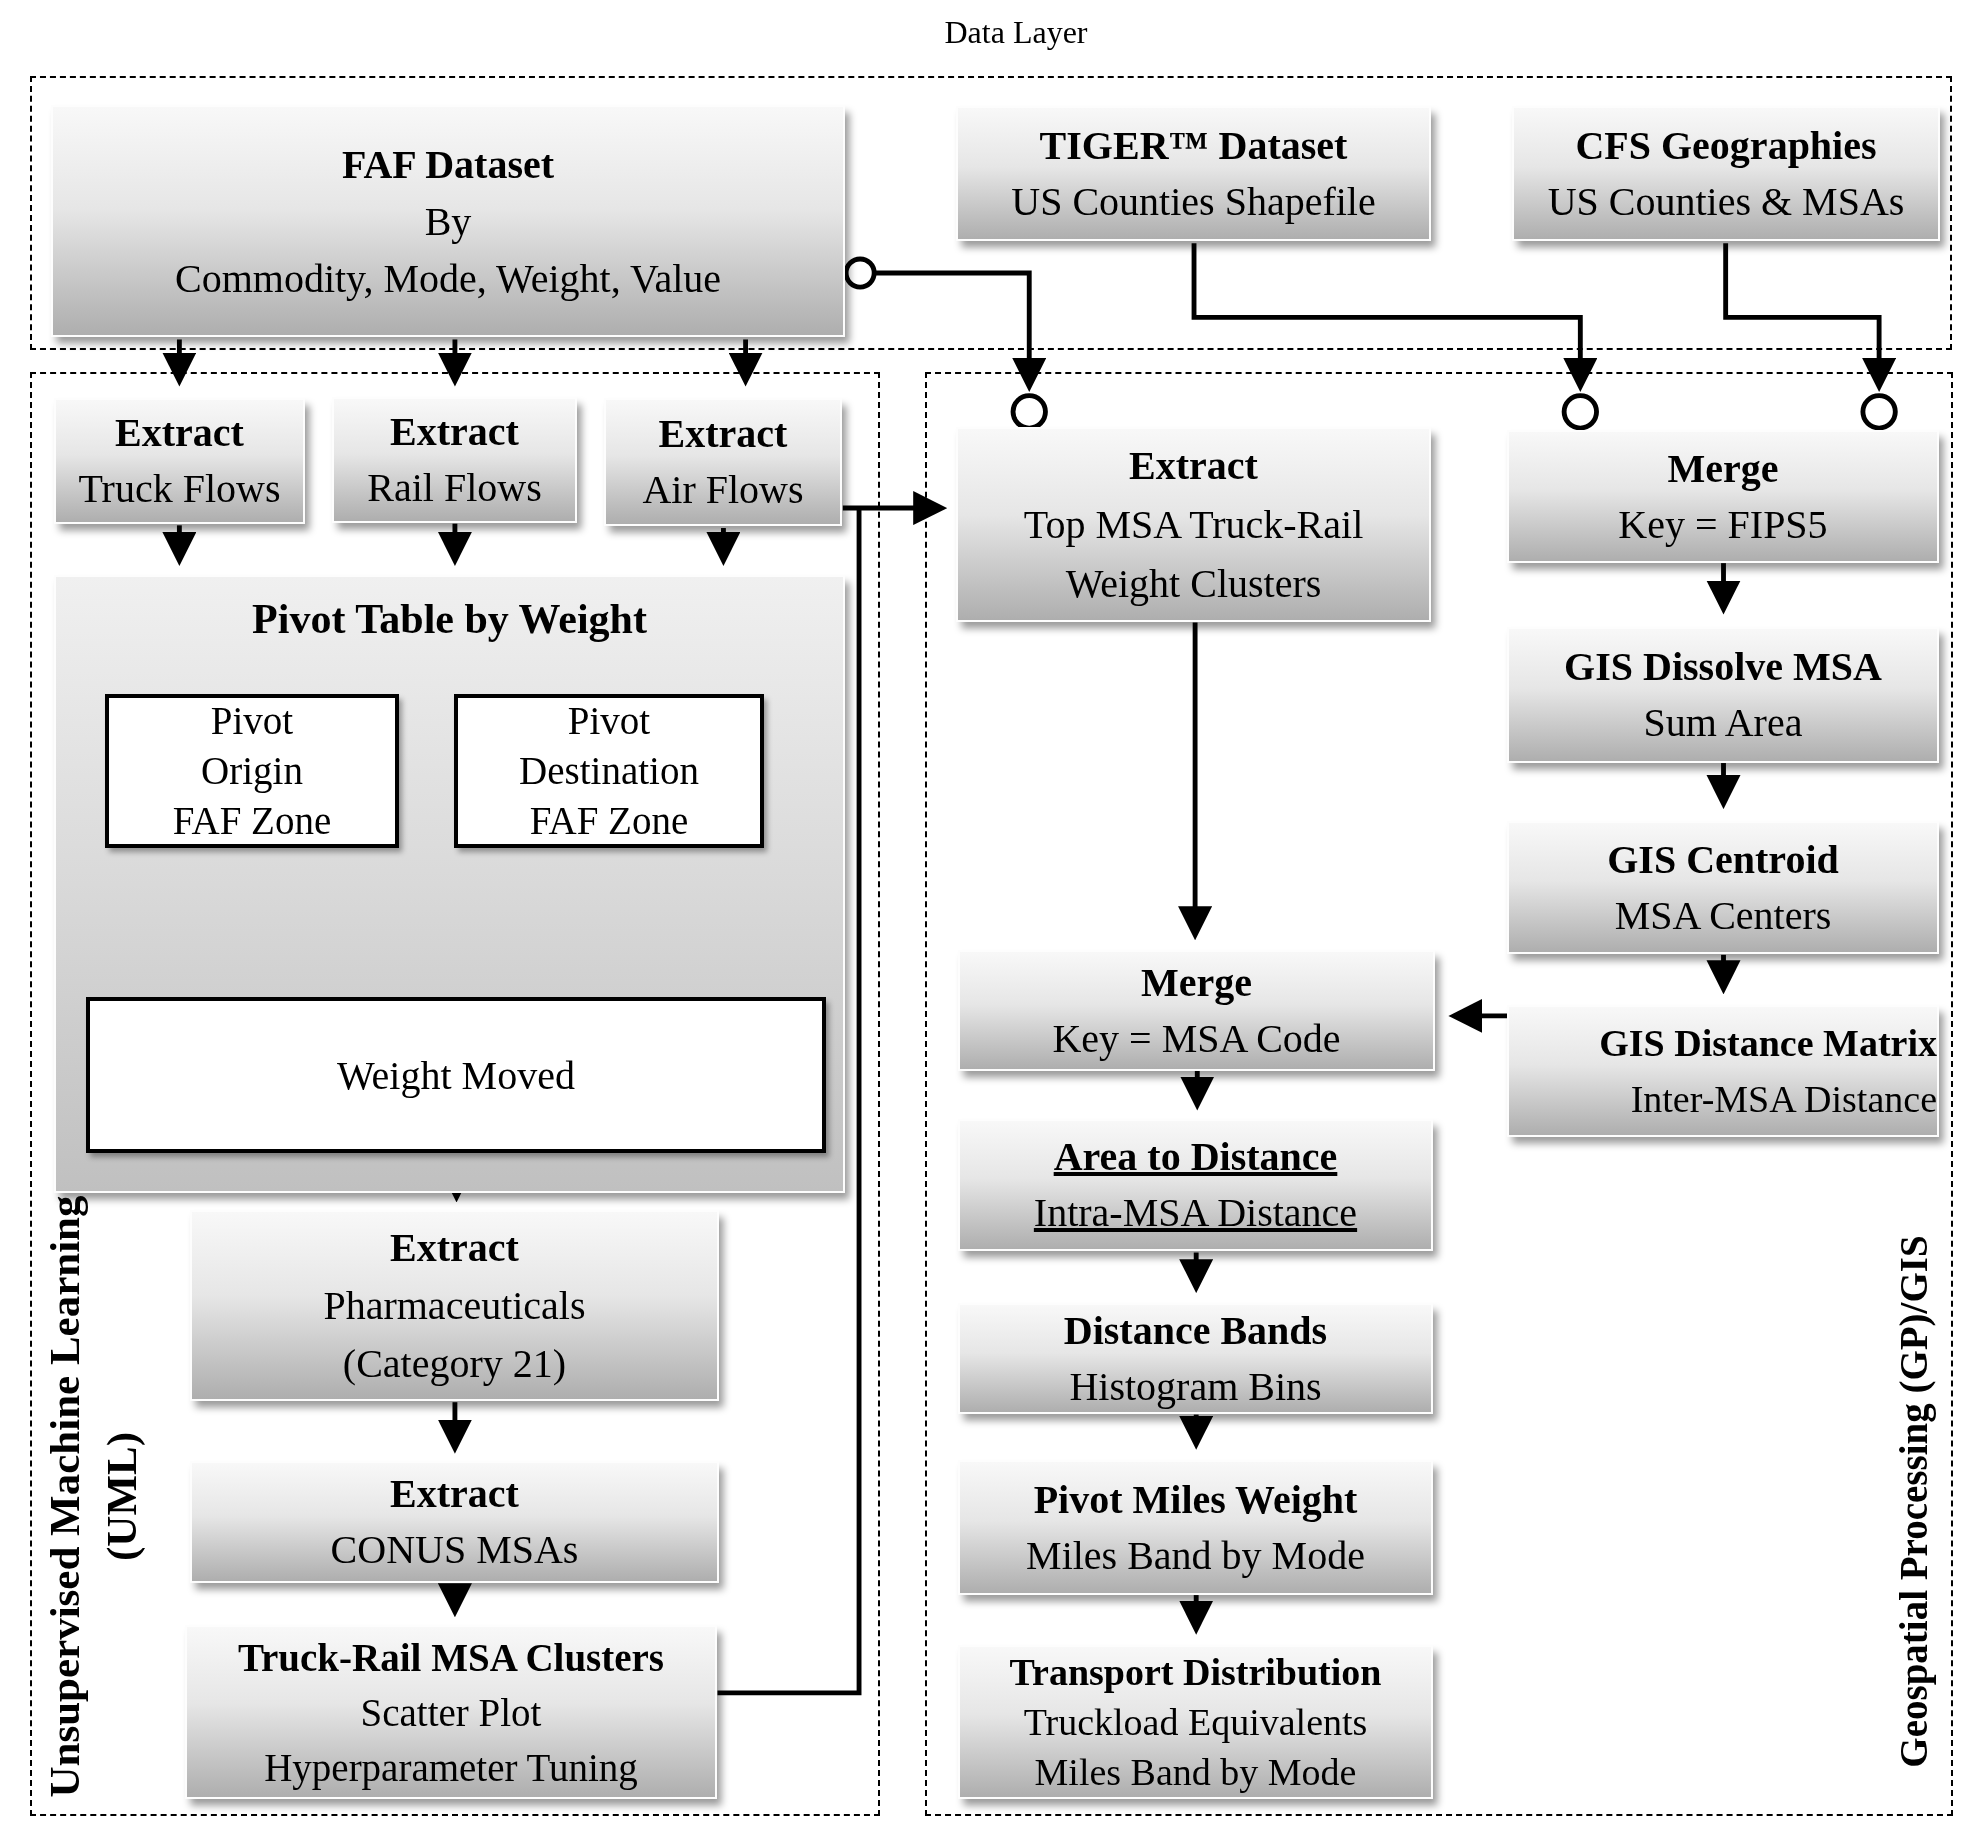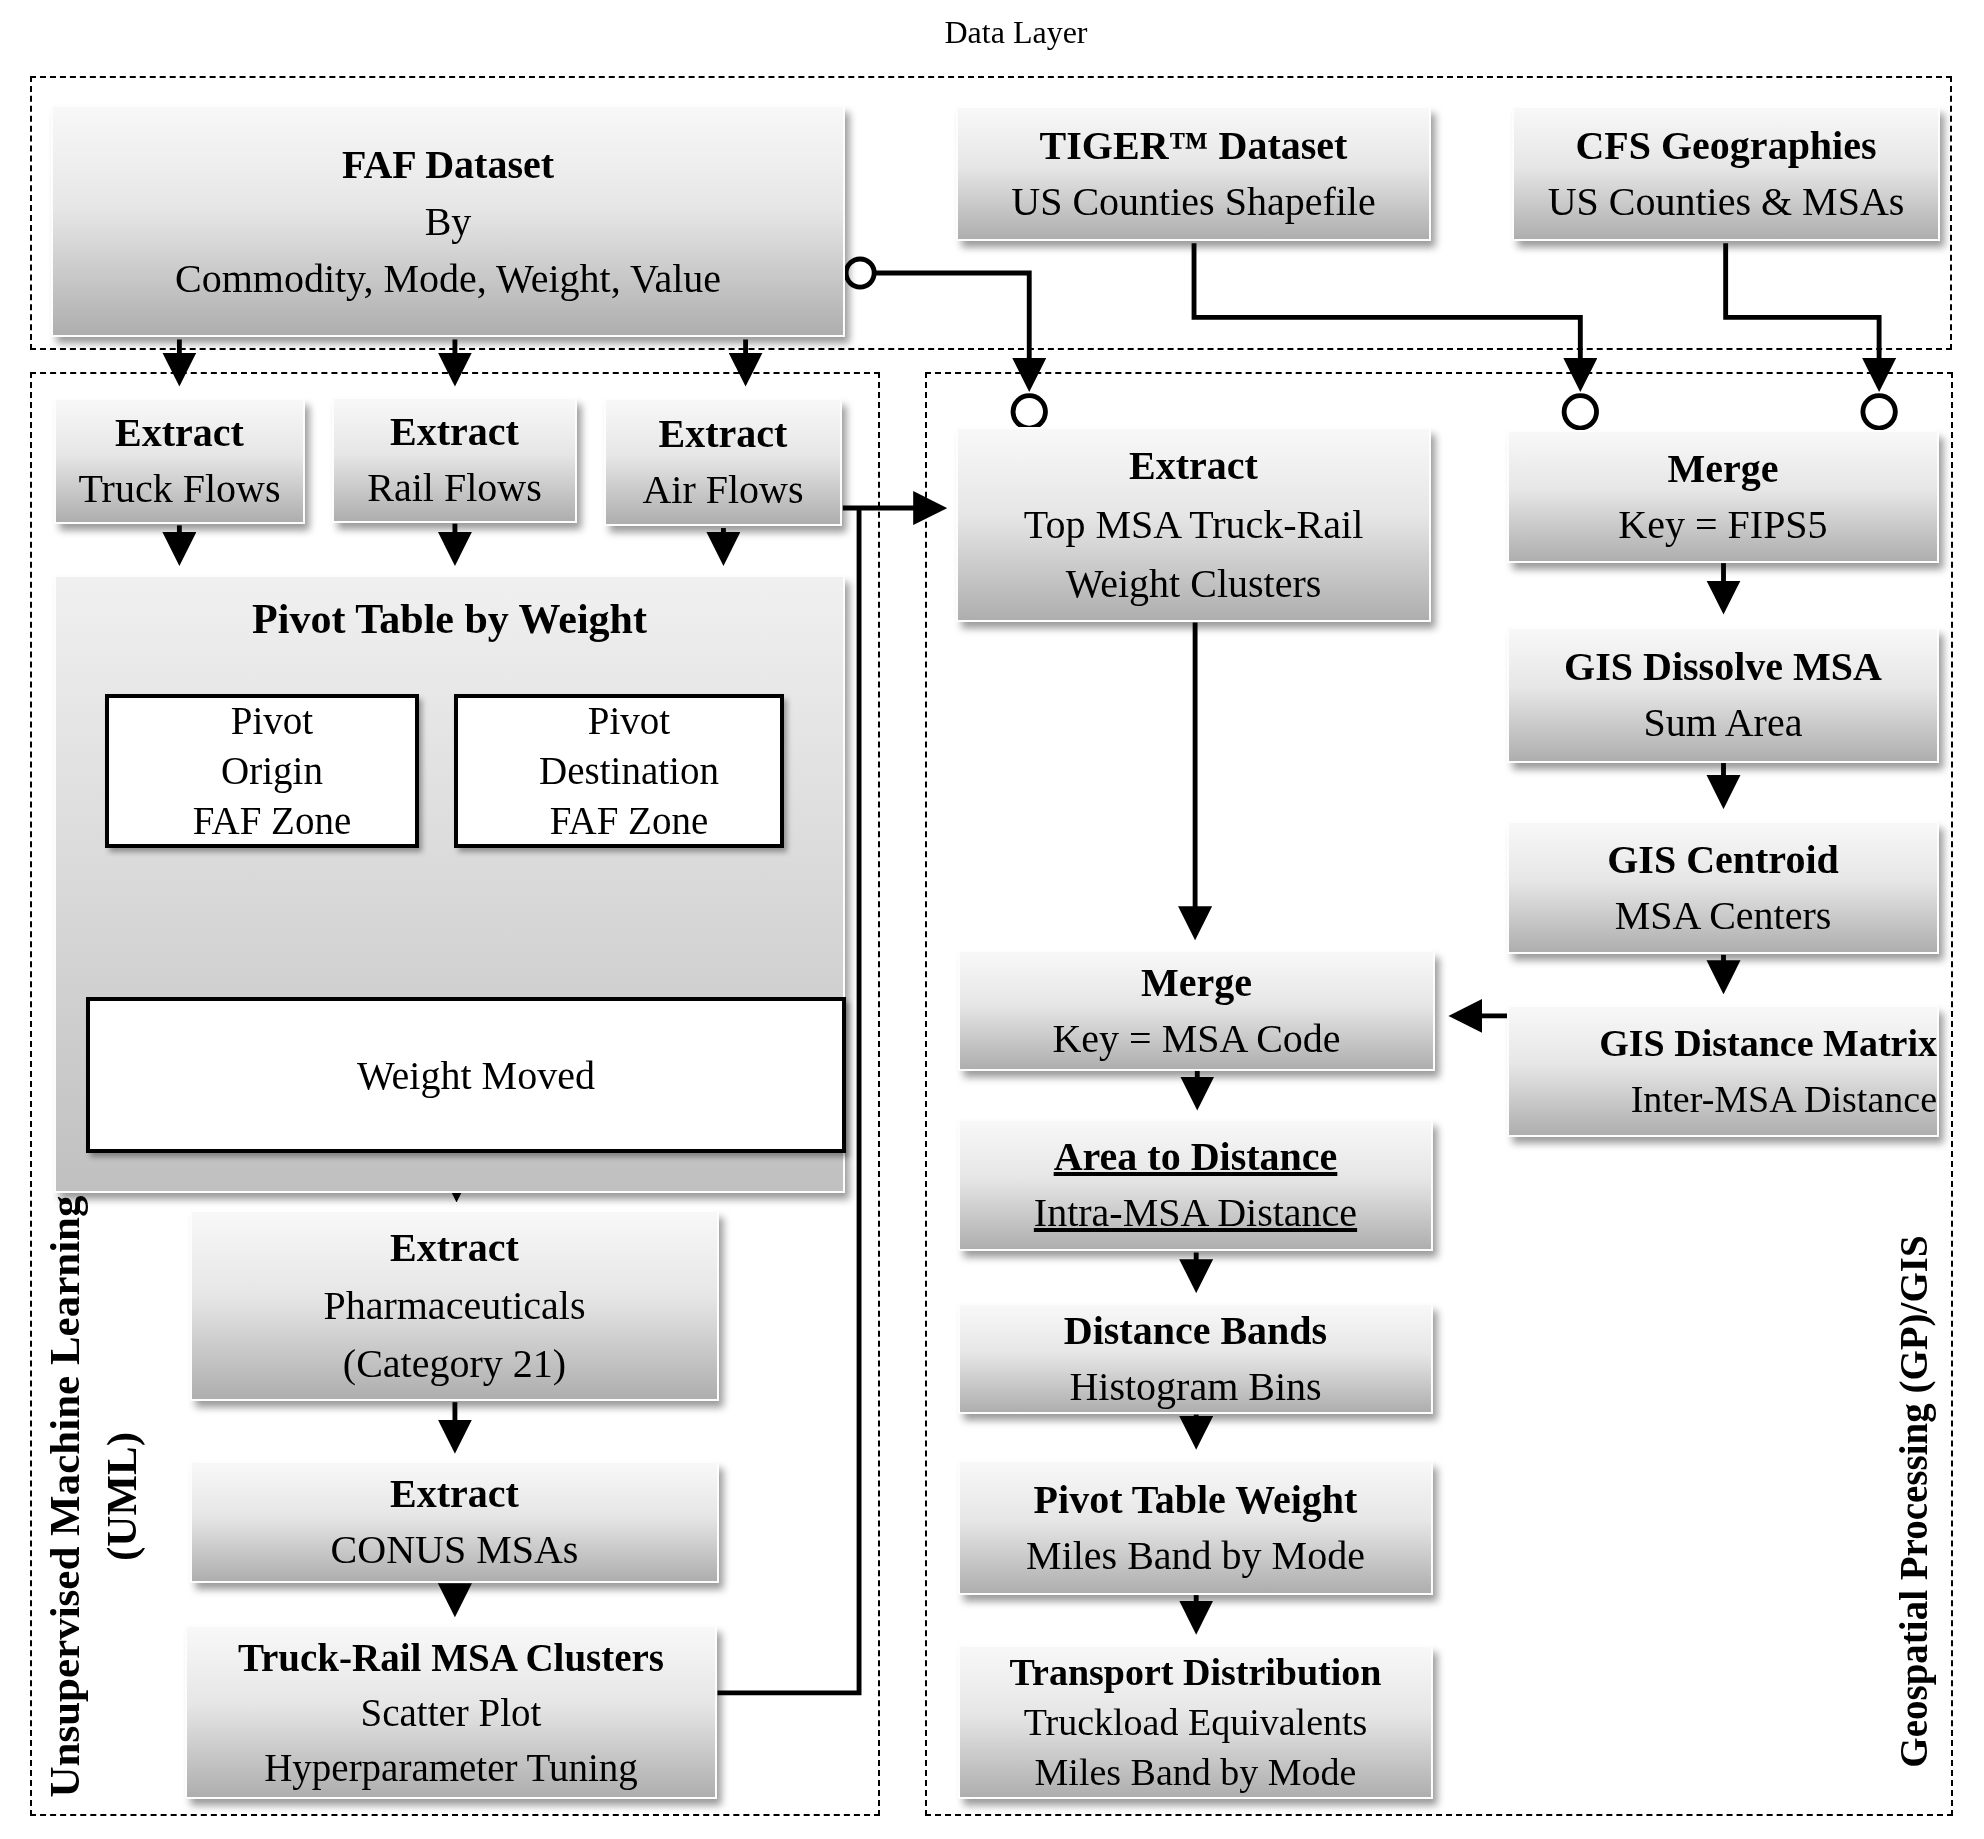--- a/index.html
+++ b/index.html
@@ -8,21 +8,21 @@
   .panel{position:absolute;border:2.7px dashed #000;}
   .box{position:absolute;display:flex;flex-direction:column;justify-content:center;align-items:center;
        text-align:center;background:linear-gradient(180deg,#f8f8f8 0%,#e6e6e6 45%,#aeaeae 100%);
        border:2.2px solid #fdfdfd;box-shadow:5.4px 6.5px 7.6px rgba(0,0,0,0.40);
        font-size:40px;line-height:56px;}
   .box .b{font-weight:bold;}
   .bigbox{position:absolute;background:linear-gradient(180deg,#f0f0f0 0%,#d9d9d9 50%,#c0c0c0 100%);
        border:2.2px solid #fdfdfd;box-shadow:5.4px 6.5px 7.6px rgba(0,0,0,0.40);}
   .bigbox .title{position:absolute;left:0;right:0;top:18.4px;text-align:center;
        font-weight:bold;font-size:42px;}
-  .whitebox{background:#ffffff;border:4.3px solid #000;box-shadow:4.3px 5.4px 5.4px rgba(0,0,0,0.35);padding-left:20px;}
+  .whitebox{background:#ffffff;border:4.3px solid #000;box-shadow:4.3px 5.4px 5.4px rgba(0,0,0,0.35);}
   .caption{position:absolute;text-align:center;font-size:32px;}
   .vlabel{position:absolute;text-align:center;font-weight:bold;transform:rotate(-90deg);}
   .vlabel.uml{font-size:43px;line-height:57px;}
   .vlabel.gis{font-size:39px;line-height:59px;}
   svg.wires{position:absolute;left:0;top:0;}
 </style>
 </head>
 <body>
 
 <div id="page">
@@ -171,21 +171,21 @@
   </div>
   <div class="box" style="left:958px;top:1119px;width:471px;height:128px;text-decoration:underline;">
     <div class="b">Area to Distance</div>
     <div>Intra-MSA Distance</div>
   </div>
   <div class="box" style="left:958px;top:1303px;width:471px;height:107px;">
     <div class="b">Distance Bands</div>
     <div>Histogram Bins</div>
   </div>
   <div class="box" style="left:958px;top:1460px;width:471px;height:131px;">
-    <div class="b">Pivot Table Weight</div>
+    <div class="b">Pivot Miles Weight</div>
     <div>Miles Band by Mode</div>
   </div>
   <div class="box" style="left:958px;top:1645px;width:471px;height:150px;font-size:38px;line-height:50px;">
     <div class="b">Transport Distribution</div>
     <div>Truckload Equivalents</div>
     <div>Miles Band by Mode</div>
   </div>
 
   <div class="box" style="left:1507px;top:430px;width:428px;height:129px;">
     <div class="b">Merge</div>

